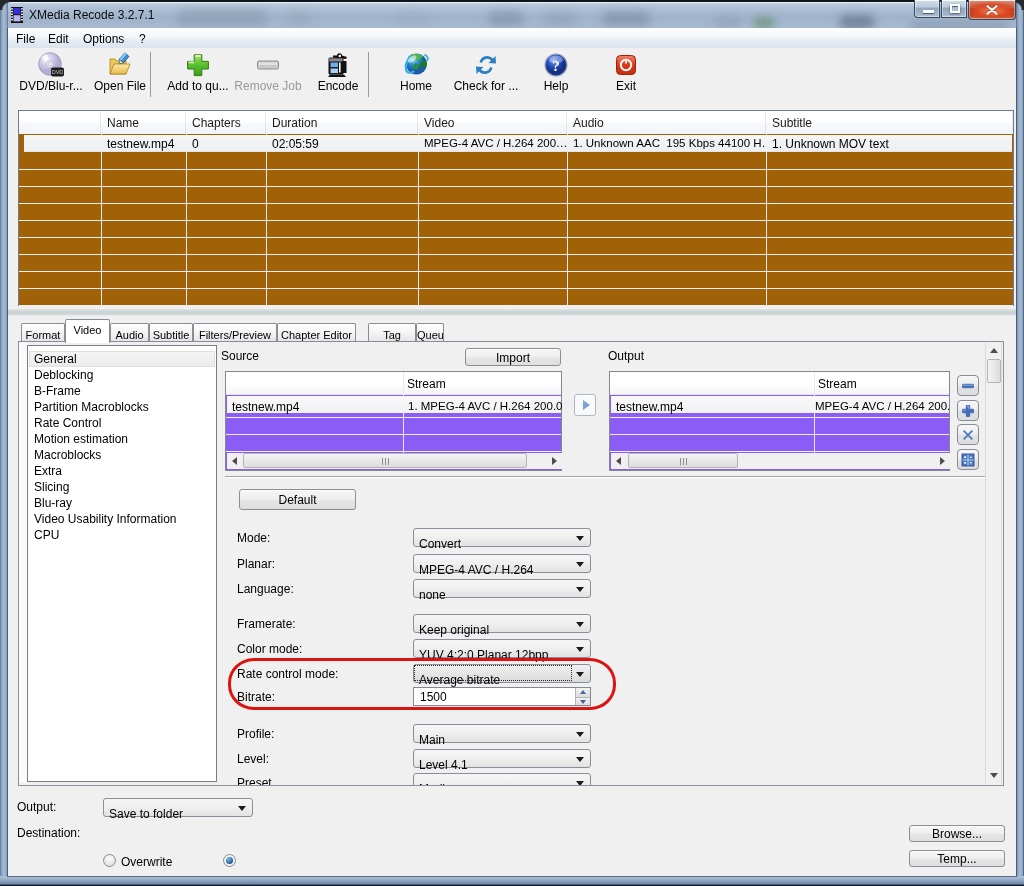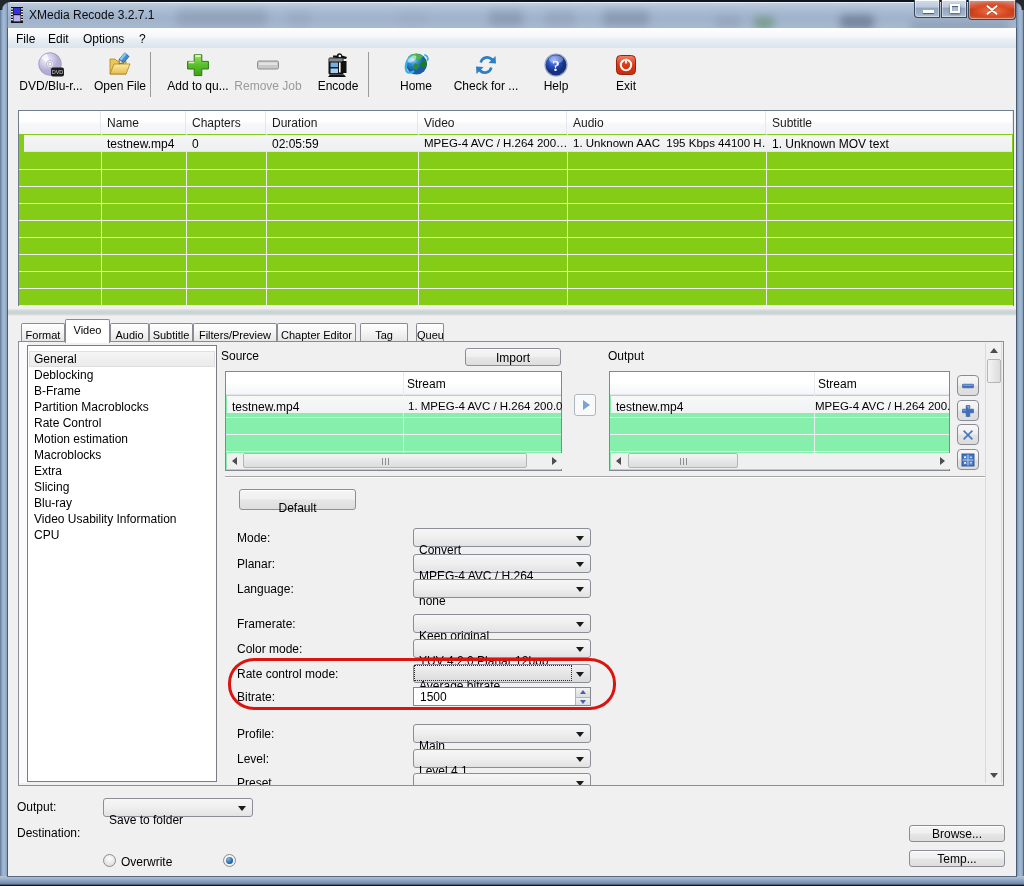--- a/index.html
+++ b/index.html
@@ -28,51 +28,51 @@
 #client{position:absolute;left:8px;top:29px;width:1008px;height:847px;background:#f0f0f0;box-shadow:0 0 0 1px rgba(62,82,106,.8)}
 #menubar{position:absolute;left:0;top:0;width:1008px;height:19px;background:linear-gradient(180deg,#fdfdfe 0%,#f4f6f9 40%,#e8edf4 60%,#dbe3ee 100%)}
 .mi{position:absolute;top:3px;font-size:12px}
 #toolbar{position:absolute;left:0;top:19px;width:1008px;height:62px}
 .tsep{position:absolute;top:4px;width:1px;height:45px;background:#9b9b9b}
 .tbtn{position:absolute;top:4px;text-align:center;font-size:12px}
 .tbtn svg{display:block;margin:0 auto}
 .tbtn .lbl{margin-top:1px;white-space:nowrap}
 .dis{color:#9a9a9a}
 
-#ftable{position:absolute;left:10px;top:81px;width:996px;height:196px;background:#84cc16;border:1px solid #707d8b}
+#ftable{position:absolute;left:10px;top:81px;width:996px;height:196px;background:#a16207;border:1px solid #707d8b}
 .fhead{position:absolute;left:0;top:0;height:23px;border-right:1px solid #e4e7ee;background:linear-gradient(180deg,#ffffff 0%,#ffffff 45%,#f7f8fa 55%,#f1f3f6 100%);font-size:12px;color:#1a1a1a}
 .fhead span{position:absolute;left:6px;top:5px;white-space:nowrap}
 .fcol{position:absolute;top:23px;bottom:0;width:1px;background:#ededf0}
 .frow{position:absolute;left:0;height:1px;background:#efeff2}
 #frow1{position:absolute;left:1px;top:24px;height:17px;background:linear-gradient(180deg,#f6f6f7,#eeeff1);border-bottom:1px solid #e3e5ea;font-size:12px}
 #frow1 span{position:absolute;top:2px;white-space:nowrap}
 
 #splitter{position:absolute;left:0;top:280px;width:1008px;height:7px;background:linear-gradient(180deg,#e2e6e6 0,#ccd4d6 35%,#cbd3d5 70%,#edefef 100%)}
 
 .tab{position:absolute;top:294px;height:19px;background:linear-gradient(180deg,#ffffff 0%,#f2f2f2 55%,#e4e4e6 100%);border:1px solid #898c95;border-bottom:none;border-radius:2px 2px 0 0;text-align:center;font-size:11px;padding-top:5px;color:#000;white-space:nowrap;overflow:hidden}
 #tab-video{top:290px;height:24px;background:#fff;z-index:5;padding-top:4px}
 
 #panel{position:absolute;left:10px;top:312px;width:986px;height:445px;background:#f0f0f0;border:1px solid #8c8f98;border-top-color:#898c95}
 #lbx-margin{position:absolute;left:0px;top:0px;width:9px;height:441px;background:#fafafa}
 #listbox{position:absolute;left:8px;top:3px;width:190px;height:437px;background:#fff;border:1px solid #7a7d85}
 .li{position:absolute;left:1px;width:186px;height:16px;padding:1px 0 0 5px;font-size:12px;white-space:nowrap}
 .lisel{background:linear-gradient(180deg,#f5f5f5,#ebebeb);border:1px solid #dfdfdf;padding:0 0 0 4px}
 
 .grp-lbl{position:absolute;font-size:12px;color:#000}
-.ptable{position:absolute;top:29px;height:100px;background:#86efac;border:1px solid #828790}
+.ptable{position:absolute;top:29px;height:100px;background:#8b5cf6;border:1px solid #828790}
 .pthead{position:absolute;left:0;top:0;width:100%;height:23px;background:linear-gradient(180deg,#fff 0%,#fff 50%,#f4f5f7 100%);border-bottom:1px solid #e4e7ee}
 .ptcol{position:absolute;top:0;bottom:16px;width:1px;background:#e8eaef}
 .ptrow{position:absolute;left:0;right:0;height:1px;background:#f0f0f3}
 .hscroll{position:absolute;left:1px;bottom:1px;height:16px;background:#f0f0f0}
 .harrow{position:absolute;top:0;width:16px;height:16px;background:#f0f0f0;color:#4d4d4d;font-size:9px;text-align:center;line-height:16px}
 .hthumb{position:absolute;top:0px;height:15px;background:linear-gradient(180deg,#f4f4f4,#dcdcdc);border:1px solid #b5b5b5;border-radius:2px}
 .grip{position:absolute;top:4px;width:8px;height:7px;background:repeating-linear-gradient(90deg,#8f8f8f 0,#8f8f8f 1px,transparent 1px,transparent 3px)}
 .btn{position:absolute;background:linear-gradient(180deg,#f5f5f5 0%,#f0f0f0 45%,#e5e5e5 55%,#dedede 100%);border:1px solid #8b8e96;border-radius:3px;text-align:center;font-size:12px;color:#000;box-shadow:inset 0 1px 0 rgba(255,255,255,.85)}
 
-.combo{position:absolute;left:394px;width:178px;height:19px;background:linear-gradient(180deg,#f6f6f6 0%,#efefef 50%,#e2e2e2 100%);border:1px solid #8b8e96;border-radius:3px;font-size:12px;padding:14px 0 0 5px;white-space:nowrap}
+.combo{position:absolute;left:394px;width:178px;height:19px;background:linear-gradient(180deg,#f6f6f6 0%,#efefef 50%,#e2e2e2 100%);border:1px solid #8b8e96;border-radius:3px;font-size:12px;padding:8px 0 0 5px;white-space:nowrap}
 .combo .arr{position:absolute;right:6px;top:7px;width:0;height:0;border:4px solid transparent;border-top:5px solid #1b1b1b;border-bottom:none}
 .flabel{position:absolute;left:218px;font-size:12px}
 
 #vsb{position:absolute;left:966px;top:1px;width:17px;height:440px;background:#f0f0f0;border-left:1px solid #dadada;border-right:1px solid #dadada}
 .varrow{position:absolute;left:0;width:16px;height:16px;color:#4d4d4d;font-size:9px;text-align:center;line-height:16px}
 #vthumb{position:absolute;left:1px;top:16px;width:14px;height:24px;background:linear-gradient(90deg,#f4f4f4,#dcdcdc);border:1px solid #b5b5b5;border-radius:2px}
 
 #redmark{position:absolute;left:209px;top:316px;width:388px;height:52px;border:3px solid #dc1410;border-radius:26px/25px}
 
 #bottompanel{position:absolute;left:0;top:757px;width:1008px;height:90px;background:#f0f0f0}
@@ -345,21 +345,21 @@
       <div class="frow" style="top:194px;width:994px"></div>
     </div>
     <div id="splitter"></div>
     <div id="tabstrip">
       <div class="tab" style="left:13px;width:44px">Format</div>
       <div class="tab" id="tab-video" style="left:57px;width:45px">Video</div>
       <div class="tab" style="left:102px;width:39px">Audio</div>
       <div class="tab" style="left:141px;width:44px">Subtitle</div>
       <div class="tab" style="left:185px;width:84px">Filters/Preview</div>
       <div class="tab" style="left:269px;width:79px">Chapter Editor</div>
-      <div class="tab" style="left:352px;width:48px">Tag</div>
+      <div class="tab" style="left:360px;width:48px">Tag</div>
       <div class="tab" style="left:408px;width:28px">Queue</div>
     </div>
     <div id="panel">
       <div id="lbx-margin"></div>
       <div id="listbox">
         <div class="li lisel" style="top:5px">General</div>
         <div class="li" style="top:21px">Deblocking</div>
         <div class="li" style="top:37px">B-Frame</div>
         <div class="li" style="top:53px">Partition Macroblocks</div>
         <div class="li" style="top:69px">Rate Control</div>
@@ -444,21 +444,21 @@
           <svg width="14" height="14" viewBox="0 0 14 14">
             <rect x="1" y="1" width="12" height="12" fill="#4678c2" stroke="#2a4f92" stroke-width="0.9"></rect>
             <path d="M7 1.5 V12.5 M1.5 7 H12.5" stroke="#b9cce8" stroke-width="1.1"></path>
             <path d="M3 4.2 h2.2 M4.1 3.1 v2.2" stroke="#fff" stroke-width="1"></path>
             <path d="M8.8 4.2 h2.2" stroke="#fff" stroke-width="1"></path>
             <path d="M3.2 8.9 l1.9 1.9 M5.1 8.9 l-1.9 1.9" stroke="#fff" stroke-width="1"></path>
             <path d="M8.8 9.9 h2.2 M9.9 8.6 v0.3 M9.9 11 v0.3" stroke="#fff" stroke-width="1"></path>
           </svg>
         </div>
       <div id="groove"></div>
-      <div class="btn" style="left:220px;top:147px;width:117px;height:21px;padding-top:11px">Default</div>
+      <div class="btn" style="left:220px;top:147px;width:117px;height:21px;padding-top:3px">Default</div>
       <div class="flabel" style="top:189px">Mode:</div>
       <div class="combo" style="top:186px">Convert<div class="arr"></div></div>
       <div class="flabel" style="top:215px">Planar:</div>
       <div class="combo" style="top:212px">MPEG-4 AVC / H.264<div class="arr"></div></div>
       <div class="flabel" style="top:240px">Language:</div>
       <div class="combo" style="top:237px">none<div class="arr"></div></div>
       <div class="flabel" style="top:275px">Framerate:</div>
       <div class="combo" style="top:272px">Keep original<div class="arr"></div></div>
       <div class="flabel" style="top:300px">Color mode:</div>
       <div class="combo" style="top:297px">YUV 4:2:0 Planar 12bpp<div class="arr"></div></div>

